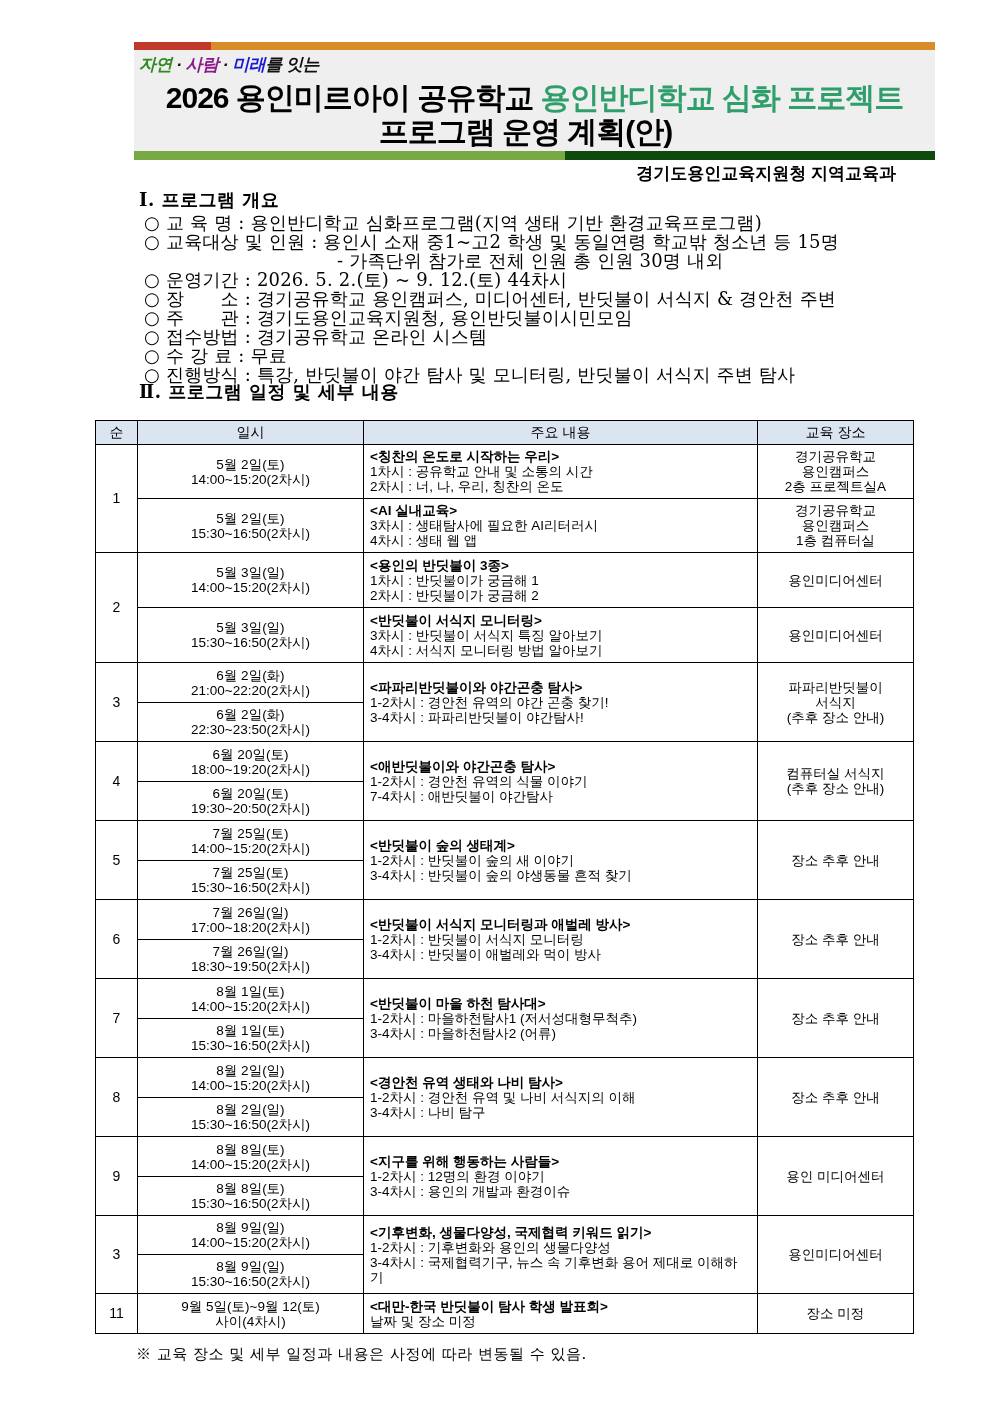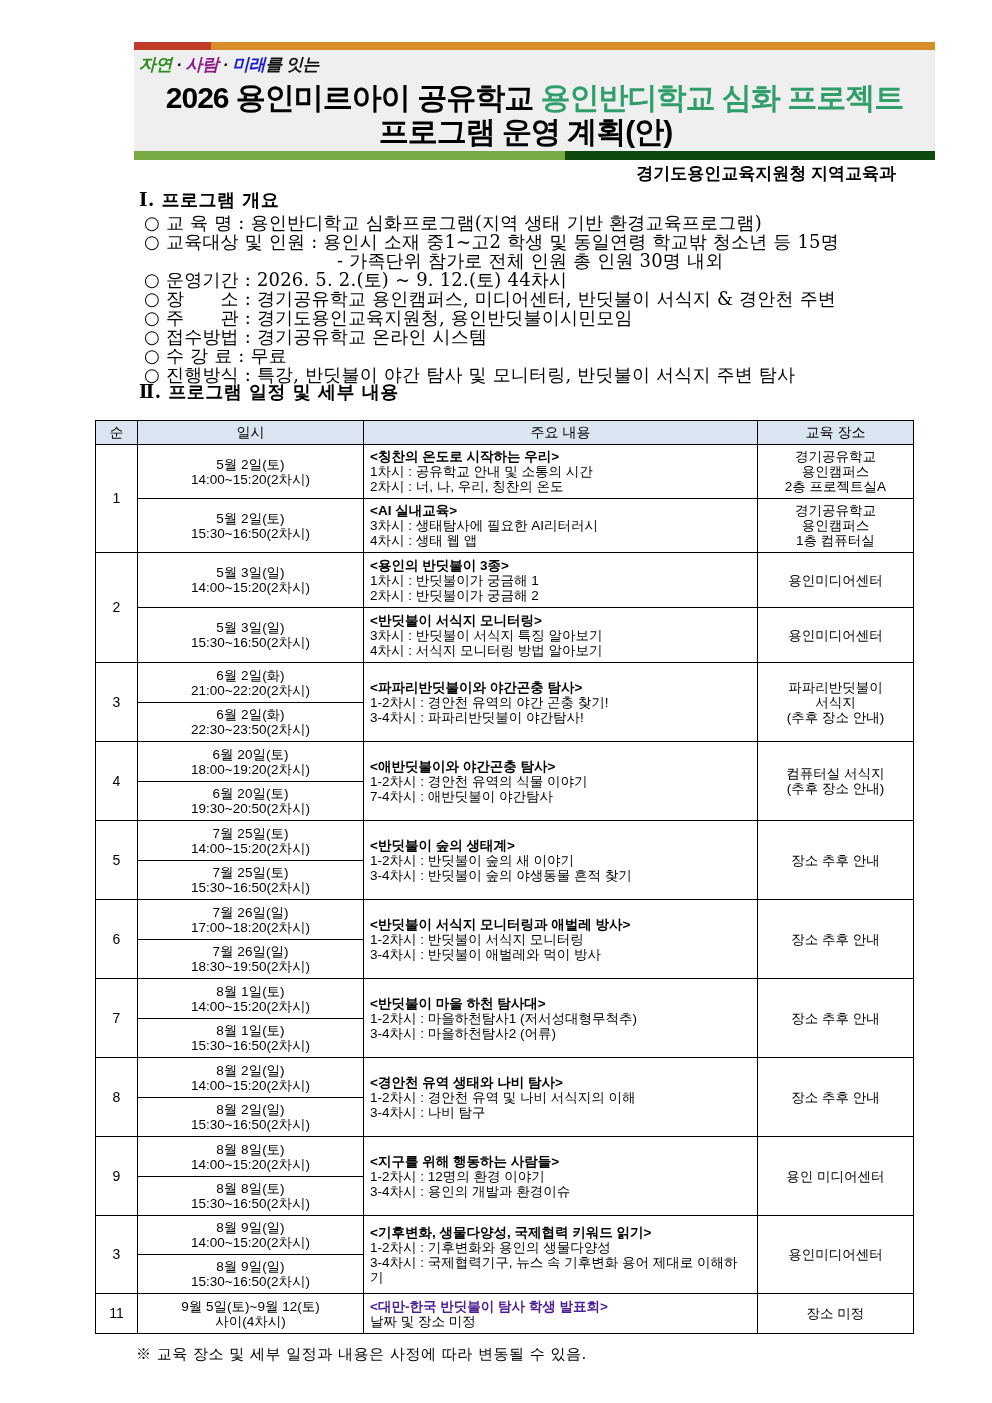--- a/index.html
+++ b/index.html
@@ -23,21 +23,21 @@
   .ov .bullet { display:inline-block; width:22px; }
   
   table.sched { position:absolute; left:95px; top:420px; width:818px; border-collapse:collapse; table-layout:fixed; font-family:"Liberation Sans",sans-serif; font-size:13.5px; }
   table.sched th, table.sched td { border:1px solid #000; padding:0 6px; line-height:15px; vertical-align:middle; }
   table.sched th { background:#dbe5f1; font-weight:normal; height:23px; text-align:center; font-size:14px; }
   td.num { text-align:center; font-size:14px; }
   td.date { text-align:center; }
   td.content { text-align:left; padding-left:10px; }
   td.place { text-align:center;margin-top:26px; }
   .ctitle { font-weight:bold; }
-  .ctitle.red { color:#4c1d95; }
+  .ctitle.red { color:#000000; }
   .line { display:block; }
   .note { left:97px; top:1345px; font-size:15px; font-family:"DejaVu Serif",serif; letter-spacing:0.5px; }
 </style>
 </head>
 <body>
 
 <div class="abs banner"></div>
 <div class="abs bar-top-a"></div>
 <div class="abs bar-top-b"></div>
 <div class="abs tagline">

